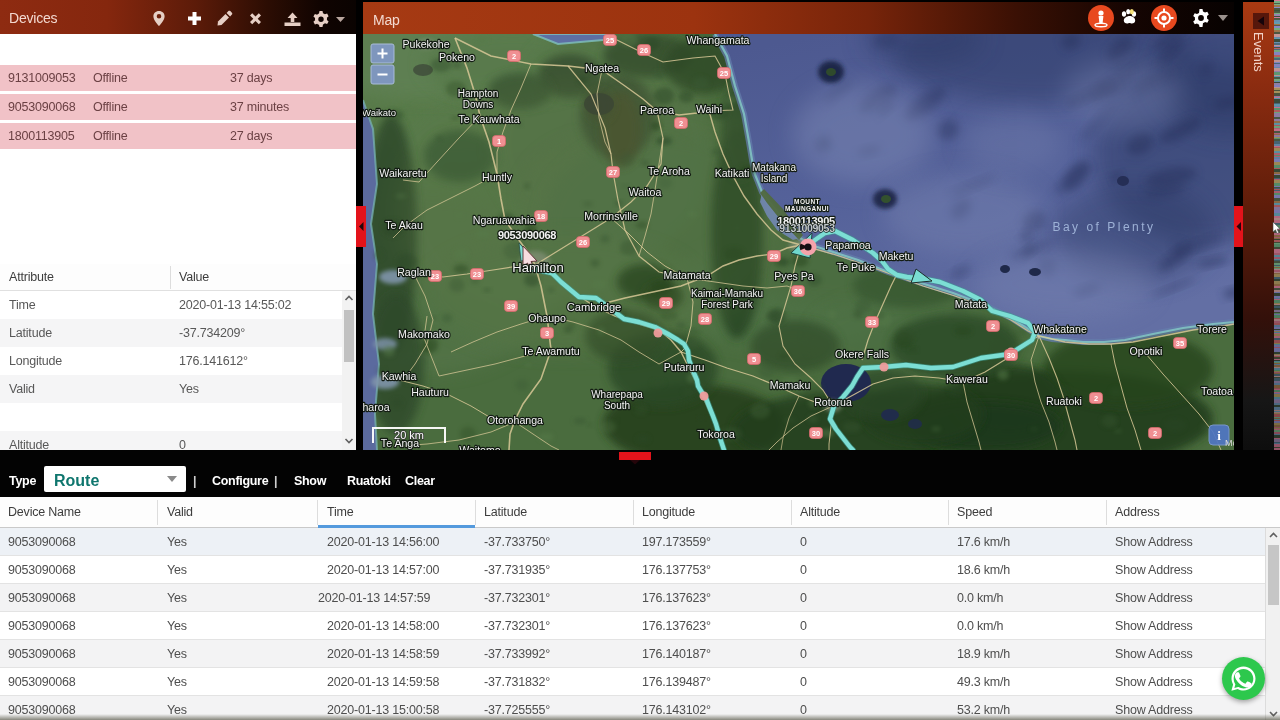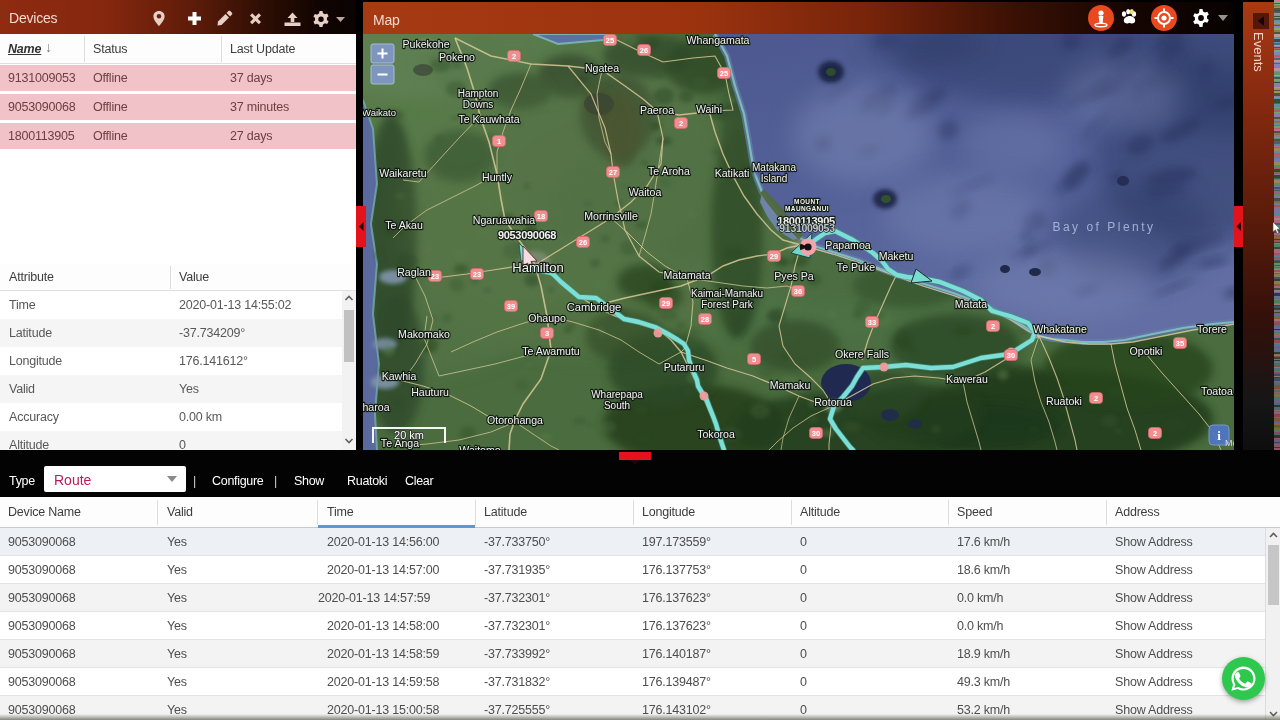--- a/index.html
+++ b/index.html
@@ -39,24 +39,24 @@
   background:linear-gradient(180deg,#a93a12 0%,#8c2c10 18%,#5f1d0a 45%,#33100a 70%,#161616 88%,#0d0d0d 100%); }
 #events .etxt { position:absolute; left:8px; top:30px; writing-mode:vertical-rl; font-size:13px; color:#f2d3c8; }
 
 
 .rtab { background:#e3131b; z-index:6; }
 #tabL { left:356px; top:206px; width:10px; height:41px; }
 #tabR { left:1234px; top:206px; width:9px; height:41px; }
 #tabB { left:619px; top:452px; width:32px; height:8px; }
 
 
-#btoolbar { left:0; top:450px; width:1280px; height:47px; background:#030303; }
+#btoolbar { left:0; top:450px; width:1280px; height:47px; background:#030303;font-weight:bold; }
 #btoolbar .lbl { position:absolute; color:#fff; font-size:12.5px; top:24px; letter-spacing:-0.3px; }
 #routedd { position:absolute; left:44px; top:16px; width:142px; height:26px; background:#fff; border-radius:2px; }
-#routedd span { position:absolute; left:10px; top:6px; font-size:14px; color:#be185d; }
+#routedd span { position:absolute; left:10px; top:6px; font-size:16px; color:#0f766e; }
 #routedd .car { position:absolute; right:9px; top:10px; width:0; height:0;
   border-left:5px solid transparent; border-right:5px solid transparent; border-top:6px solid #8a8a8a; }
 
 
 #btable { left:0; top:497px; width:1280px; height:223px; background:#a21caf;border-radius:31px; }
 #bthead { position:absolute; top:0; left:0; width:1280px; height:31px; background:#fdfdfd; border-bottom:1px solid #c9c9c9; }
 #bthead .sep { position:absolute; top:3px; height:25px; width:1px; background:#ddd; }
 #bthead .h { position:absolute; top:8px; font-size:12.5px; color:#3d3d3d; letter-spacing:-0.2px; }
 .brow { position:absolute; left:0; width:1265px; height:28px; }
 .brow div { position:absolute; top:7px; font-size:12.5px; color:#4e4e4e; letter-spacing:-0.2px; }
@@ -87,28 +87,20 @@
           <g transform="translate(131,0)">
             <path d="M6.5 8 L11.5 2.5 L16.5 8 h-3.2 v4 h-3.6 V8 z"></path>
             <rect x="3.5" y="12.5" width="16" height="3.5"></rect>
           </g>
           <g transform="translate(162,1)">
             <path d="M7.5 0 h3 l0.5 2.2 a5.5 5.5 0 0 1 1.9 1.1 l2.2-0.7 1.5 2.6 -1.7 1.5 a5.5 5.5 0 0 1 0 2.2 l1.7 1.5 -1.5 2.6 -2.2-0.7 a5.5 5.5 0 0 1 -1.9 1.1 L10.5 16 h-3 L7 13.8 a5.5 5.5 0 0 1 -1.9-1.1 l-2.2 0.7 -1.5-2.6 1.7-1.5 a5.5 5.5 0 0 1 0-2.2 L1.4 5.6 2.9 3 l2.2 0.7 A5.5 5.5 0 0 1 7 2.6 z M9 5.6 a2.7 2.7 0 1 0 0 5.4 a2.7 2.7 0 0 0 0-5.4z"></path>
           </g>
           <path d="M186 7 h9 l-4.5 5 z" fill="#b9a69e"></path>
         </g>
       </svg>
-    </div>
-    <div class="dth">
-      <div class="sep" style="left:84px"></div>
-      <div class="sep" style="left:221px"></div>
-      <div class="htx" style="left:8px;font-weight:bold;font-style:italic;text-decoration:underline;color:#333">Name</div>
-      <div class="htx" style="left:45px;color:#808080;font-size:14px;top:5px">↓</div>
-      <div class="htx" style="left:93px">Status</div>
-      <div class="htx" style="left:230px">Last Update</div>
     </div>
     <div class="prow" style="top:65px">
         <div style="left:8px">9131009053</div>
         <div style="left:93px">Offline</div>
         <div style="left:230px">37 days</div>
       </div>
     <div class="prow" style="top:94px">
         <div style="left:8px">9053090068</div>
         <div style="left:93px">Offline</div>
         <div style="left:230px">37 minutes</div>
@@ -134,24 +126,20 @@
         <div class="k">Latitude</div>
         <div class="v">-37.734209°</div>
       </div>
     <div class="srow" style="top:116px">
         <div class="k">Longitude</div>
         <div class="v">176.141612°</div>
       </div>
     <div class="srow g" style="top:144px">
         <div class="k">Valid</div>
         <div class="v">Yes</div>
-      </div>
-    <div class="srow" style="top:172px">
-        <div class="k">Accuracy</div>
-        <div class="v">0.00 km</div>
       </div>
     <div class="srow g" style="top:200px">
         <div class="k">Altitude</div>
         <div class="v">0</div>
       </div>
     <div class="sbar">
       <svg width="14" height="159" viewBox="0 0 14 159">
         <rect x="2" y="19" width="10" height="52" fill="#c1c1c1"></rect>
         <path d="M3.5 9 L7 5.5 L10.5 9" stroke="#606060" stroke-width="1.6" fill="none"></path>
         <path d="M3.5 148 L7 151.5 L10.5 148" stroke="#606060" stroke-width="1.6" fill="none"></path>

